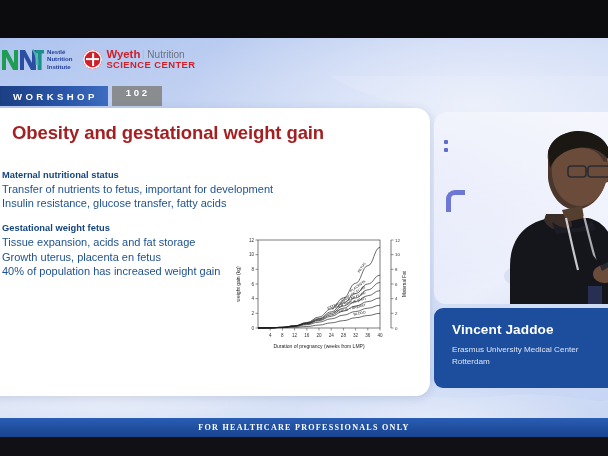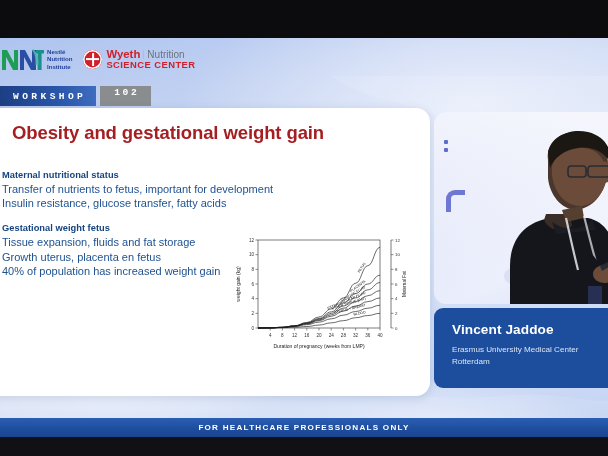--- a/index.html
+++ b/index.html
@@ -106,21 +106,21 @@
   .wyeth-div { width: 1px; height: 9px; background: #b8bcc6; align-self: center; }
   .wyeth-nutr { font-size: 10px; color: #6c7280; font-weight: normal; }
   .wyeth-row2 {
     font-size: 9.4px; font-weight: bold; color: #d0202b;
     letter-spacing: .45px; margin-top: 0;
   }
 
   
   .workshop-bar {
     position: absolute; left: 0; top: 86px;
-    display: flex; align-items: stretch; height: 20px; font-family: Liberation Mono, monospace;
+    display: flex; align-items: stretch; height: 20px;
   }
   .ws-label {
     background: linear-gradient(90deg, #1c3f84 0%, #2a56a8 60%, #3e6cc0 100%);
     color: #fff; font-size: 9.6px; font-weight: bold; letter-spacing: 3.4px;
     display: flex; align-items: center; padding: 0 10px 0 13px;
   }
   .ws-num {
     background: #8a8d8f; color: #fff;
     font-size: 9.6px; font-weight: bold; letter-spacing: 2.6px;
     display: flex; align-items: center; padding: 0 12px 8px 14px;
@@ -165,21 +165,21 @@
   }
   .name-sub {
     margin-top: 7px; font-size: 8.1px; color: #dbe4f3;
     line-height: 11.6px; white-space: nowrap;
   }
 
   
   .hcp-bar {
     position: absolute; left: 0; top: 418px; width: 608px; height: 19px;
     background: linear-gradient(180deg, #2a5eb4 0%, #1f4e9e 55%, #1a4490 100%);
-    display: flex; align-items: center; justify-content: center;
+    display: flex; align-items: center; justify-content: center; font-family: Liberation Serif, serif;
   }
   .hcp-text {
     font-size: 8.1px; font-weight: bold; color: #ffffff; letter-spacing: 1.25px;
   }
 </style>
 </head>
 <body>
 
 <div id="stage">
 
@@ -237,21 +237,21 @@
       <div>
         <div class="bullet-head">Maternal nutritional status</div>
         <div class="bullet-line">Transfer of nutrients to fetus, important for development</div>
         <div class="bullet-line">Insulin resistance,  glucose transfer, fatty acids</div>
       </div>
 
       <div class="block-gap"></div>
 
       <div>
         <div class="bullet-head">Gestational weight fetus</div>
-        <div class="bullet-line">Tissue expansion, fluids and fat storage</div>
+        <div class="bullet-line">Tissue expansion, acids and fat storage</div>
         <div class="bullet-line">Growth uterus, placenta en fetus</div>
         <div class="bullet-line">40% of population has increased weight gain</div>
       </div>
 
       <div class="block-gap-sm"></div>
 
     </div>
 
     <div class="chart-wrap">
       <svg class="chart-svg" id="chart" width="178" height="128" viewBox="0 0 178 128">

